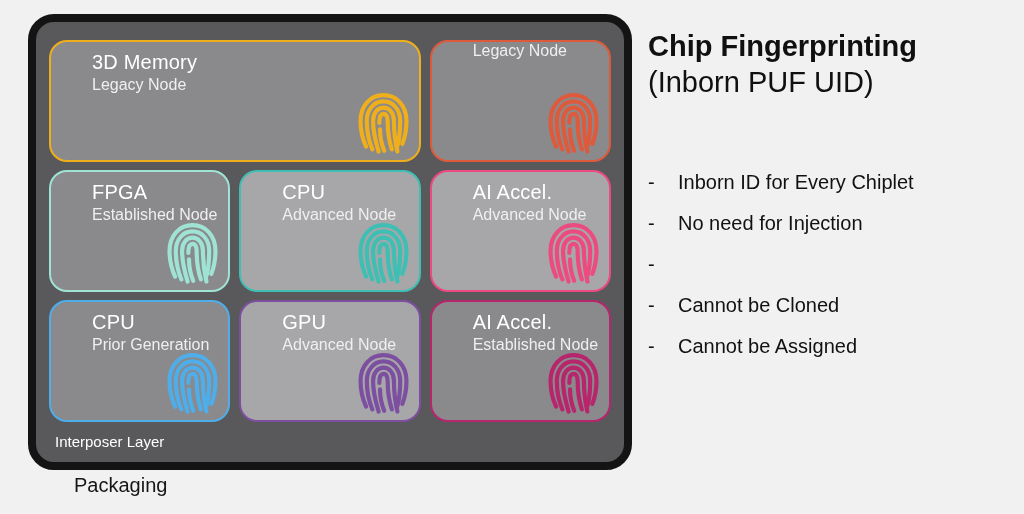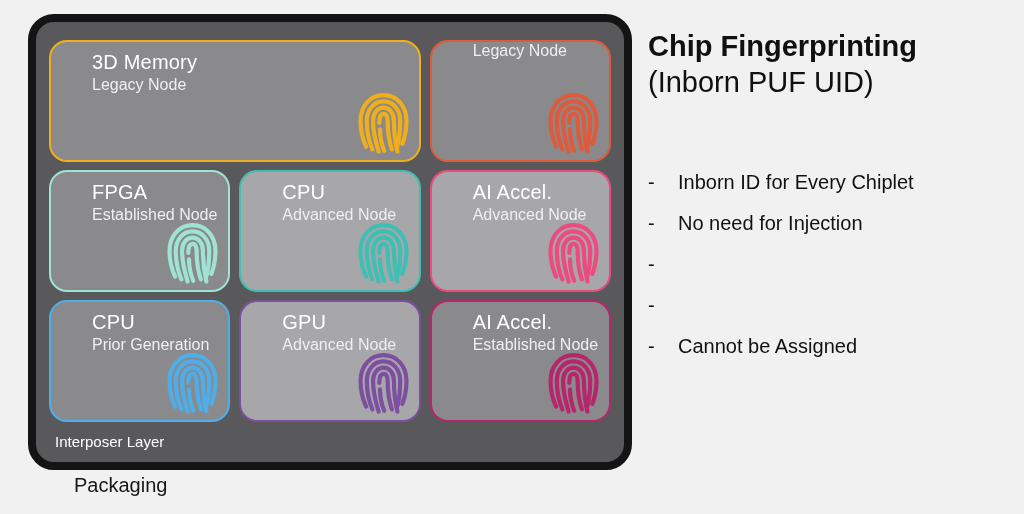--- a/index.html
+++ b/index.html
@@ -163,20 +163,21 @@
       </div>
       <div class="bullet">
         <span class="marker">-</span>
         <span>No need for Injection</span>
       </div>
       <div class="bullet">
         <span class="marker">-</span>
       </div>
       <div class="bullet">
         <span class="marker">-</span>
+        <span>Cannot be Cloned</span>
       </div>
       <div class="bullet">
         <span class="marker">-</span>
         <span>Cannot be Assigned</span>
       </div>
     </div>
   </div>
 
 </div>
 

